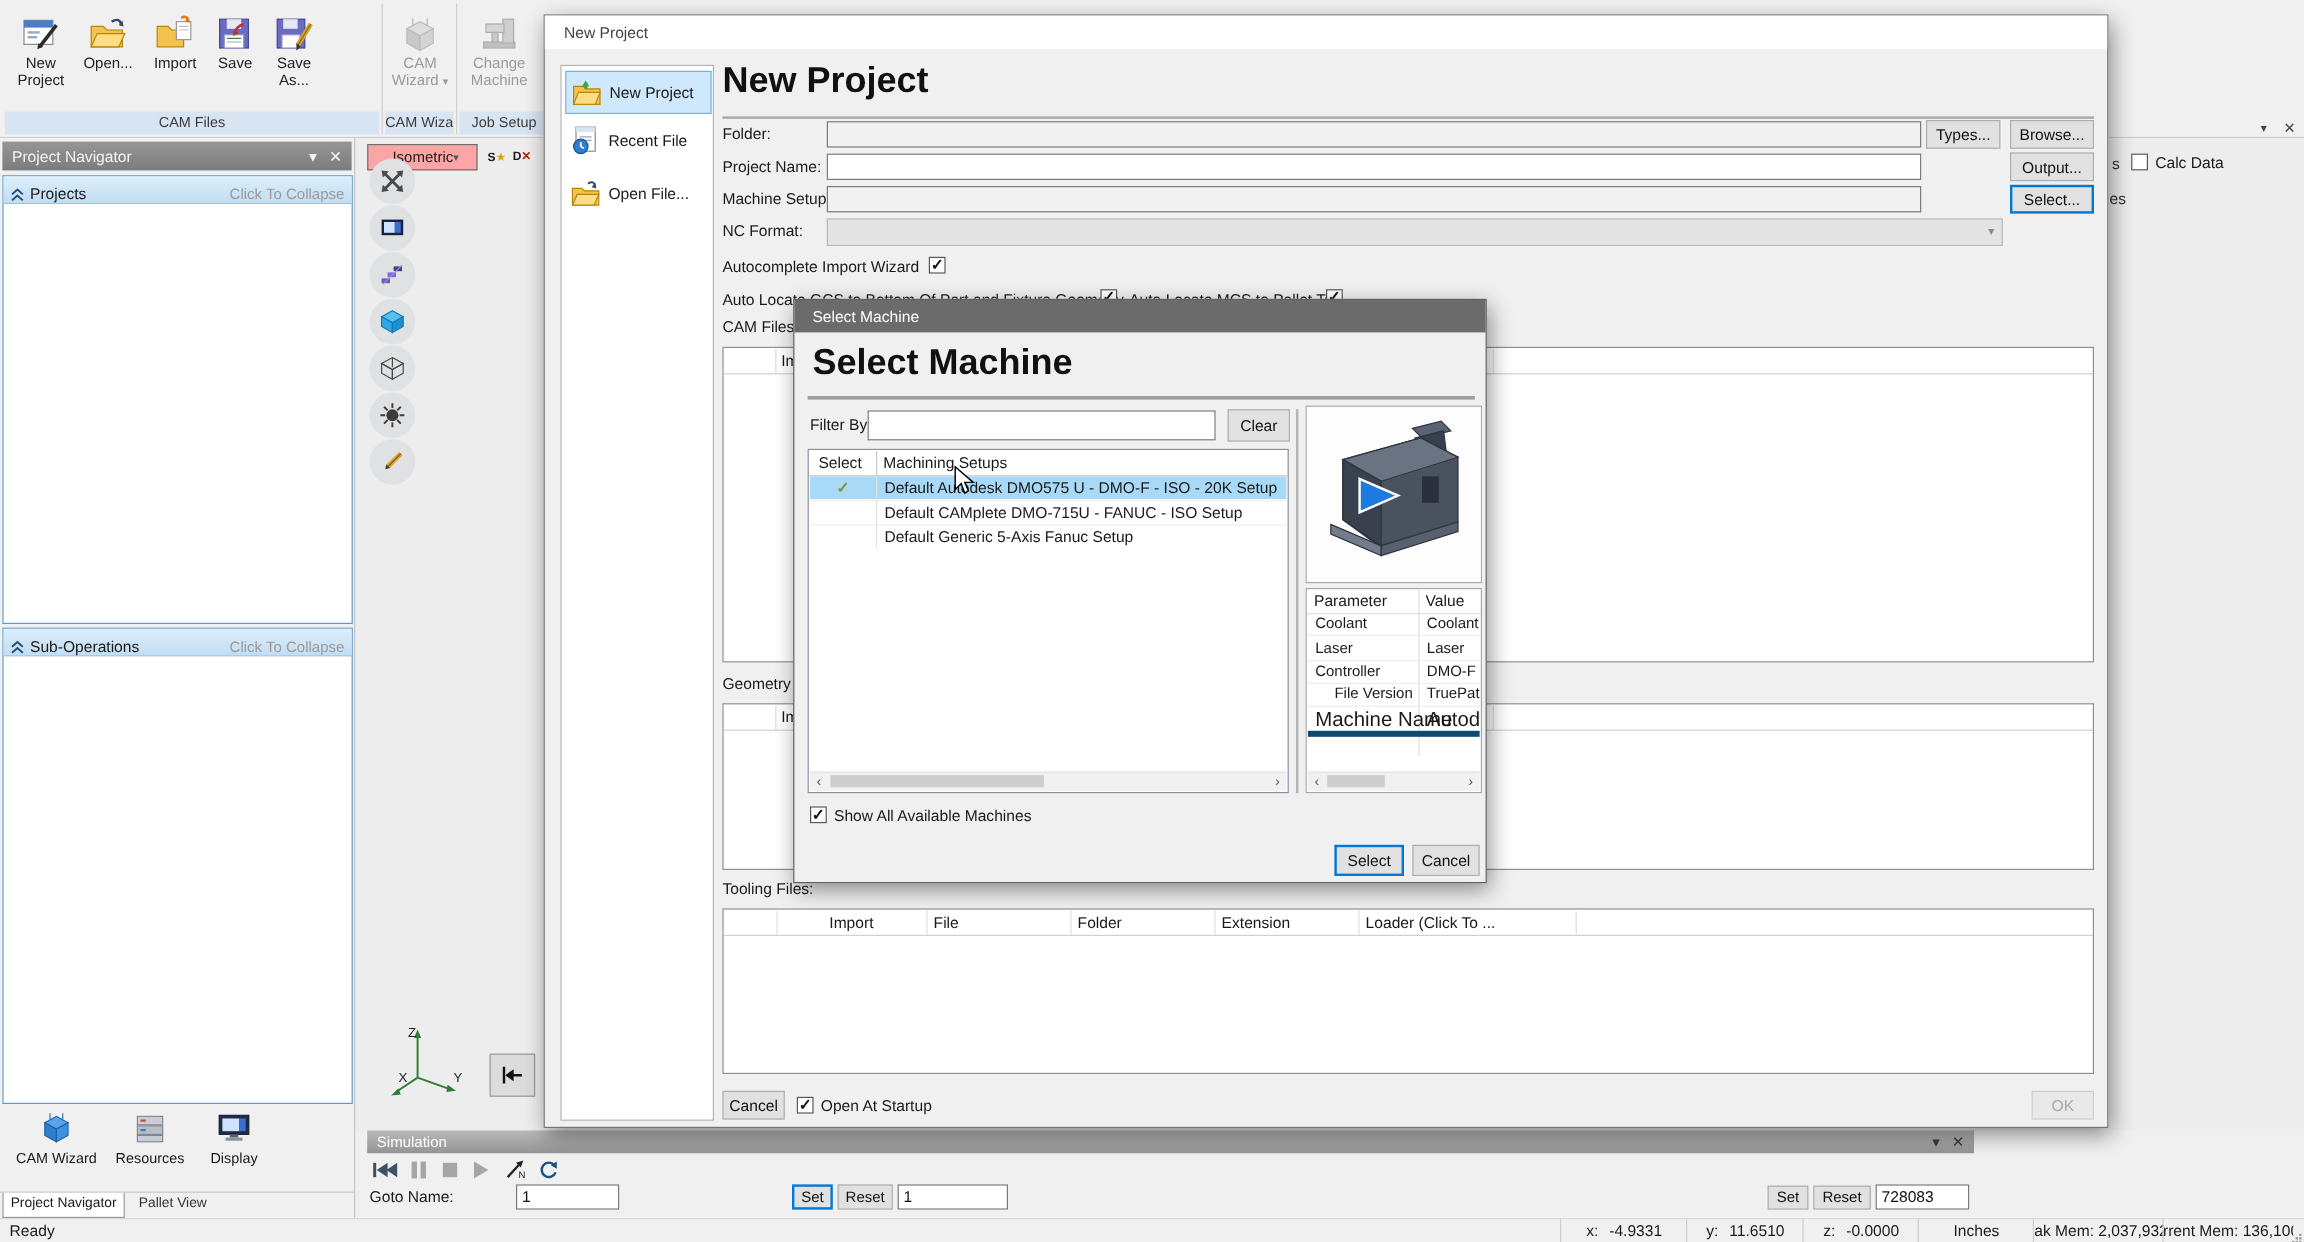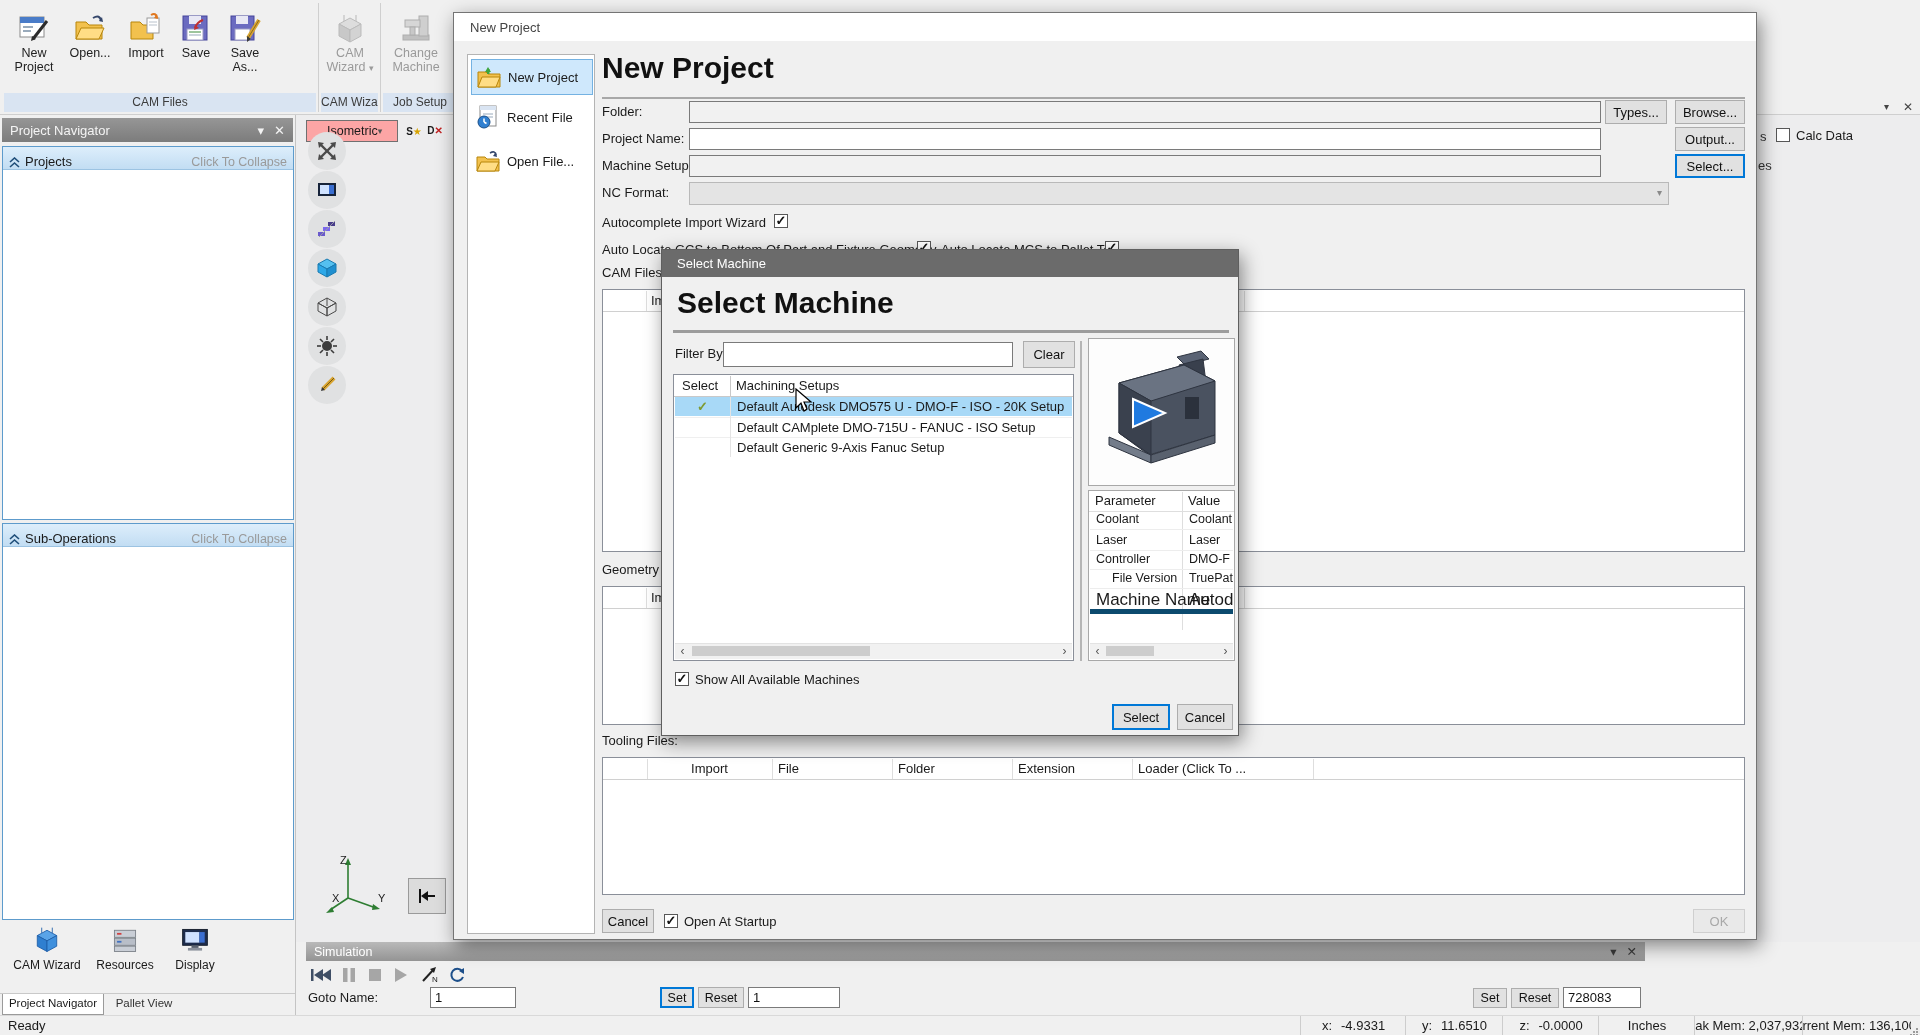--- a/index.html
+++ b/index.html
@@ -596,21 +596,21 @@
         <div class="hcell" style="left:62px;width:330px">Machining Setups</div>
       </div>
       <div class="row" style="top:22px;background:#a8d9f7">
         <span style="position:absolute;left:22px;color:#7f9a33;font-weight:bold">✓</span>
         <span style="position:absolute;left:62px">Default Autodesk DMO575 U - DMO-F - ISO - 20K Setup</span>
       </div>
       <div class="row" style="top:42px;border-top:1px solid #efefef">
         <span style="position:absolute;left:62px">Default CAMplete DMO-715U - FANUC - ISO Setup</span>
       </div>
       <div class="row" style="top:62px;border-top:1px solid #efefef">
-        <span style="position:absolute;left:62px">Default Generic 9-Axis Fanuc Setup</span>
+        <span style="position:absolute;left:62px">Default Generic 5-Axis Fanuc Setup</span>
       </div>
       <div class="colsep" style="left:56px;top:22px;height:60px;background:#e4e4e4"></div>
       <div class="scrollh" style="left:1px;bottom:1px;width:397px">
         <span class="sarrow" style="left:0">‹</span>
         <div class="thumb" style="left:17px;width:178px"></div>
         <span class="sarrow" style="right:0">›</span>
       </div>
     </div>
 
     <div class="abs" style="left:418px;top:91px;width:2px;height:320px;background:#b5b5b5"></div>

